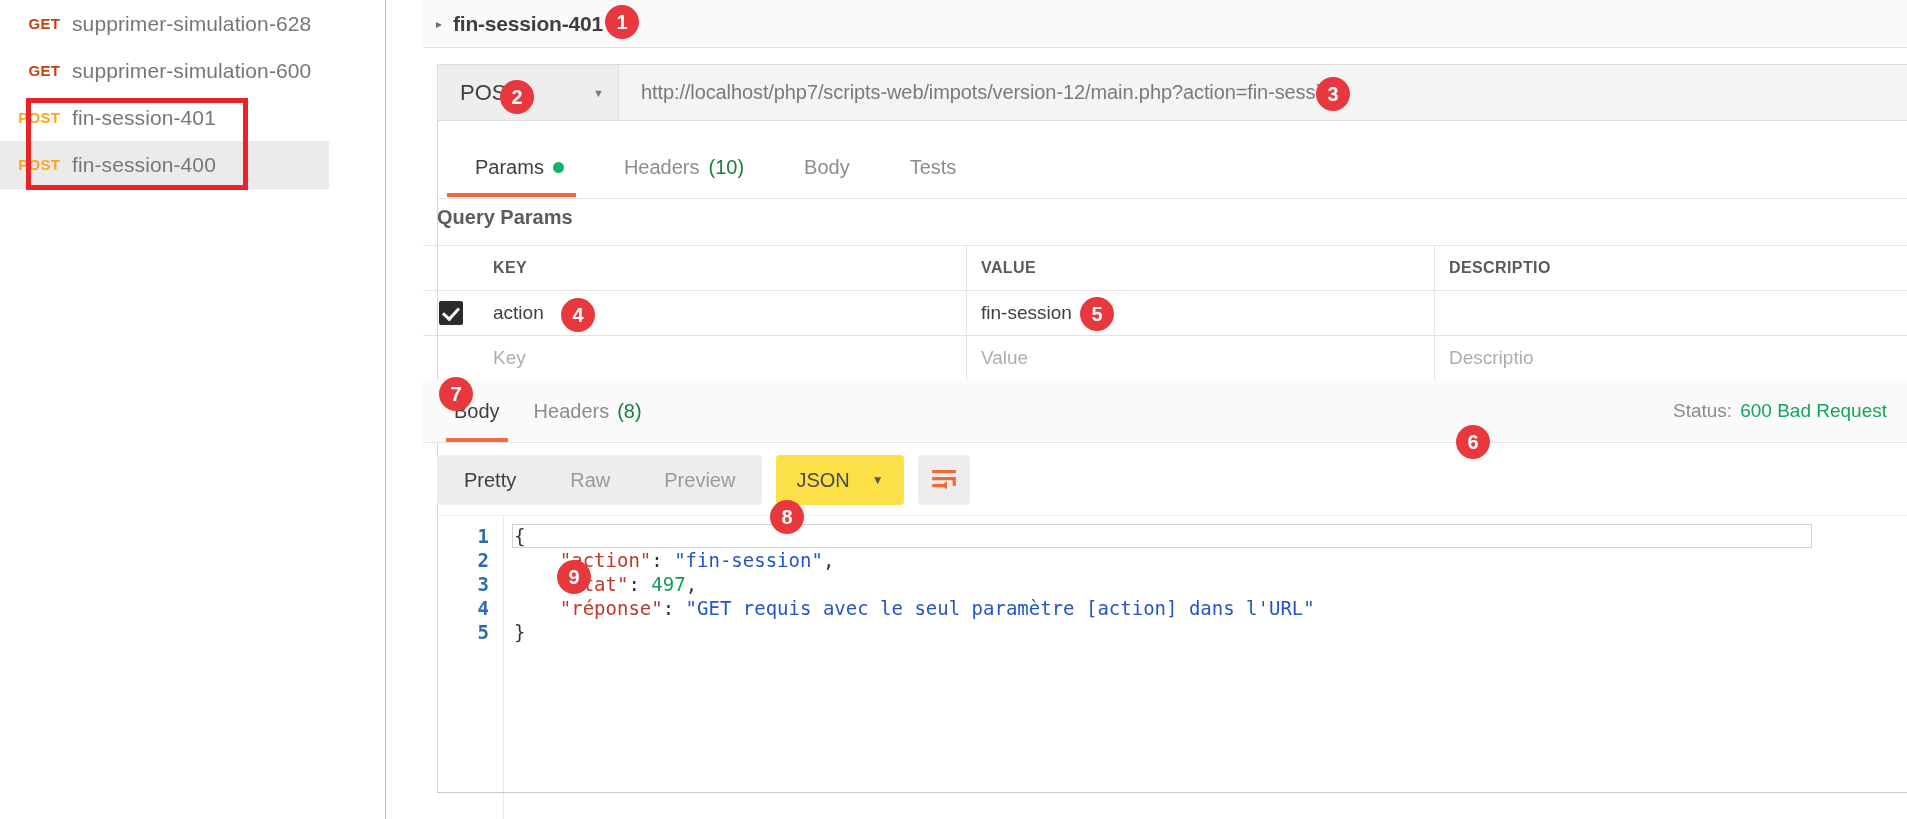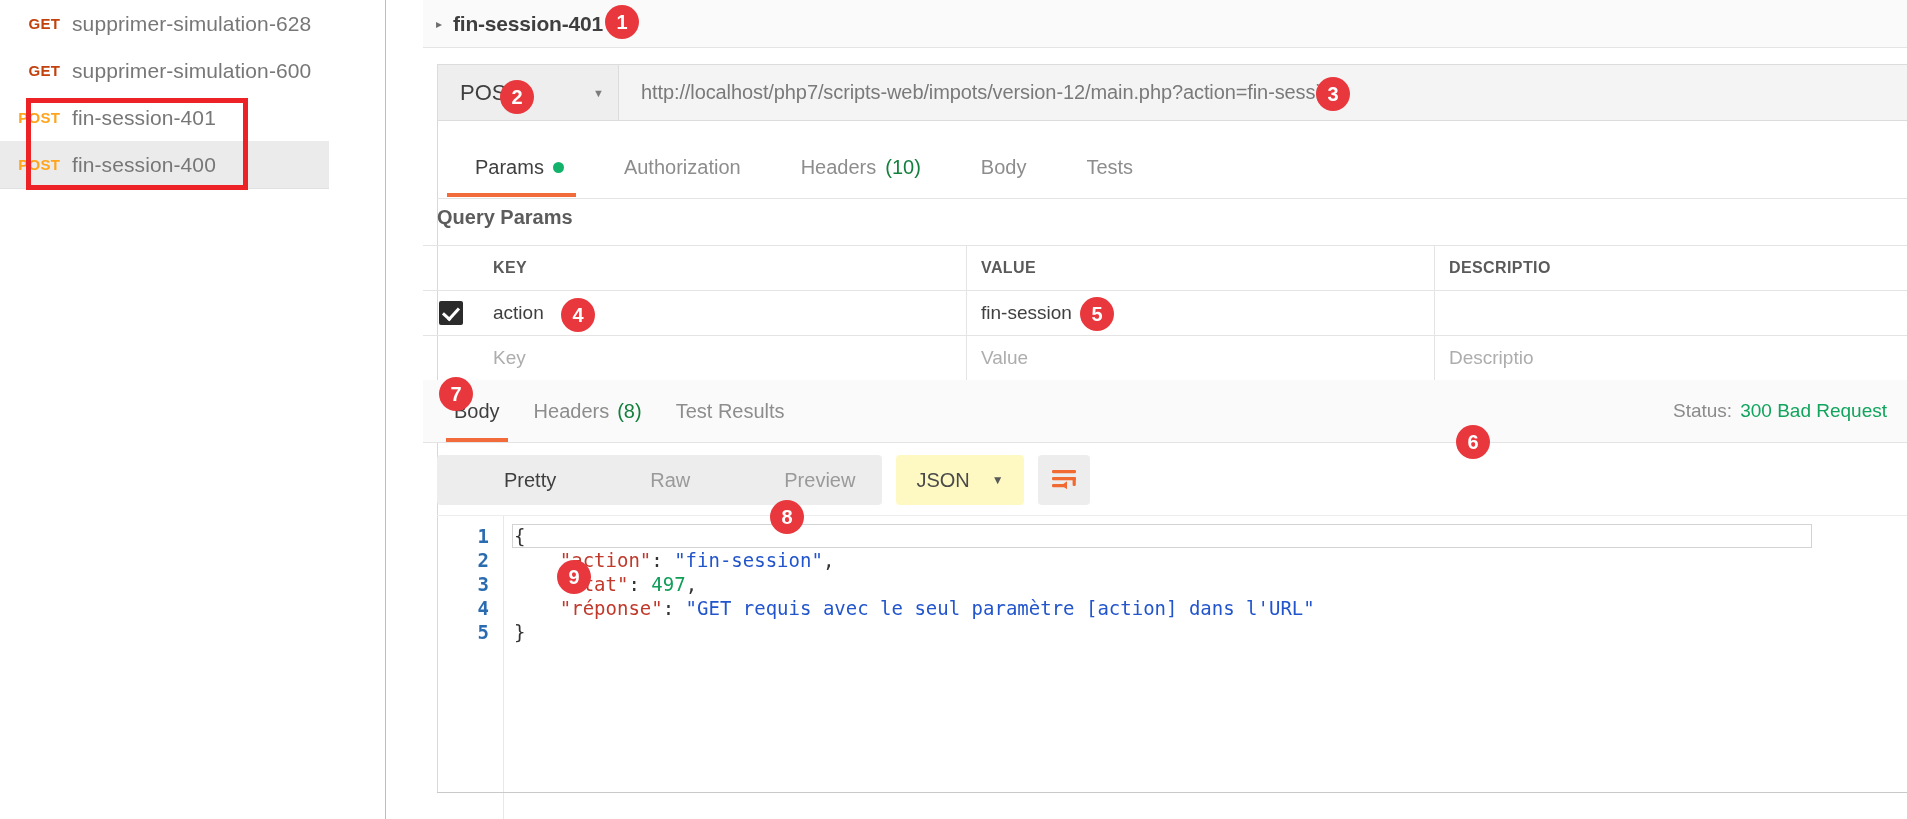--- a/index.html
+++ b/index.html
@@ -322,25 +322,24 @@
     border-radius: 4px;
     display: flex;
     height: 50px;
     align-items: center;
   }
   .fbtn {
     padding: 0 27px;
     font-size: 20px;
     color: #9a9a9a;
     line-height: 50px;
-    margin-left: 40px;
   }
   .fbtn.active { color: #3f3f3f; }
   #json-select {
-    background: #fef9c3;
+    background: #fde047;
     border-radius: 4px;
     height: 50px;
     display: flex;
     align-items: center;
     gap: 22px;
     padding: 0 20px;
   }
   #json-label { font-size: 20px; color: #4a4a4a; }
   #json-caret { font-size: 12px; color: #5a5a5a; }
   #wrap-btn {
@@ -481,23 +480,20 @@
         <span id="url-text">http://localhost/php7/scripts-web/impots/version-12/main.php?action=fin-session</span>
       </div>
     </div>
 
     <div id="req-tabs">
       <div class="rtab active">
         <span>Params</span>
         <span class="green-dot"></span>
       </div>
       <div class="rtab">
-        <span>Authorization</span>
-      </div>
-      <div class="rtab">
         <span>Headers</span>
         <span class="cnt">(10)</span>
       </div>
       <div class="rtab">
         <span>Body</span>
       </div>
       <div class="rtab">
         <span>Tests</span>
       </div>
     </div>
@@ -530,26 +526,23 @@
     </div>
 
     <div id="resp-tabs">
       <div class="restab active">
         <span>Body</span>
       </div>
       <div class="restab">
         <span>Headers</span>
         <span class="cnt" style="margin-left:8px">(8)</span>
       </div>
-      <div class="restab">
-        <span>Test Results</span>
-      </div>
       <div id="status-wrap">
         <span>Status:</span>
-        <span id="status-value">300 Bad Request</span>
+        <span id="status-value">600 Bad Request</span>
       </div>
     </div>
 
     <div id="body-toolbar">
       <div id="format-group">
         <span class="fbtn active">Pretty</span>
         <span class="fbtn">Raw</span>
         <span class="fbtn">Preview</span>
       </div>
       <div id="json-select">

